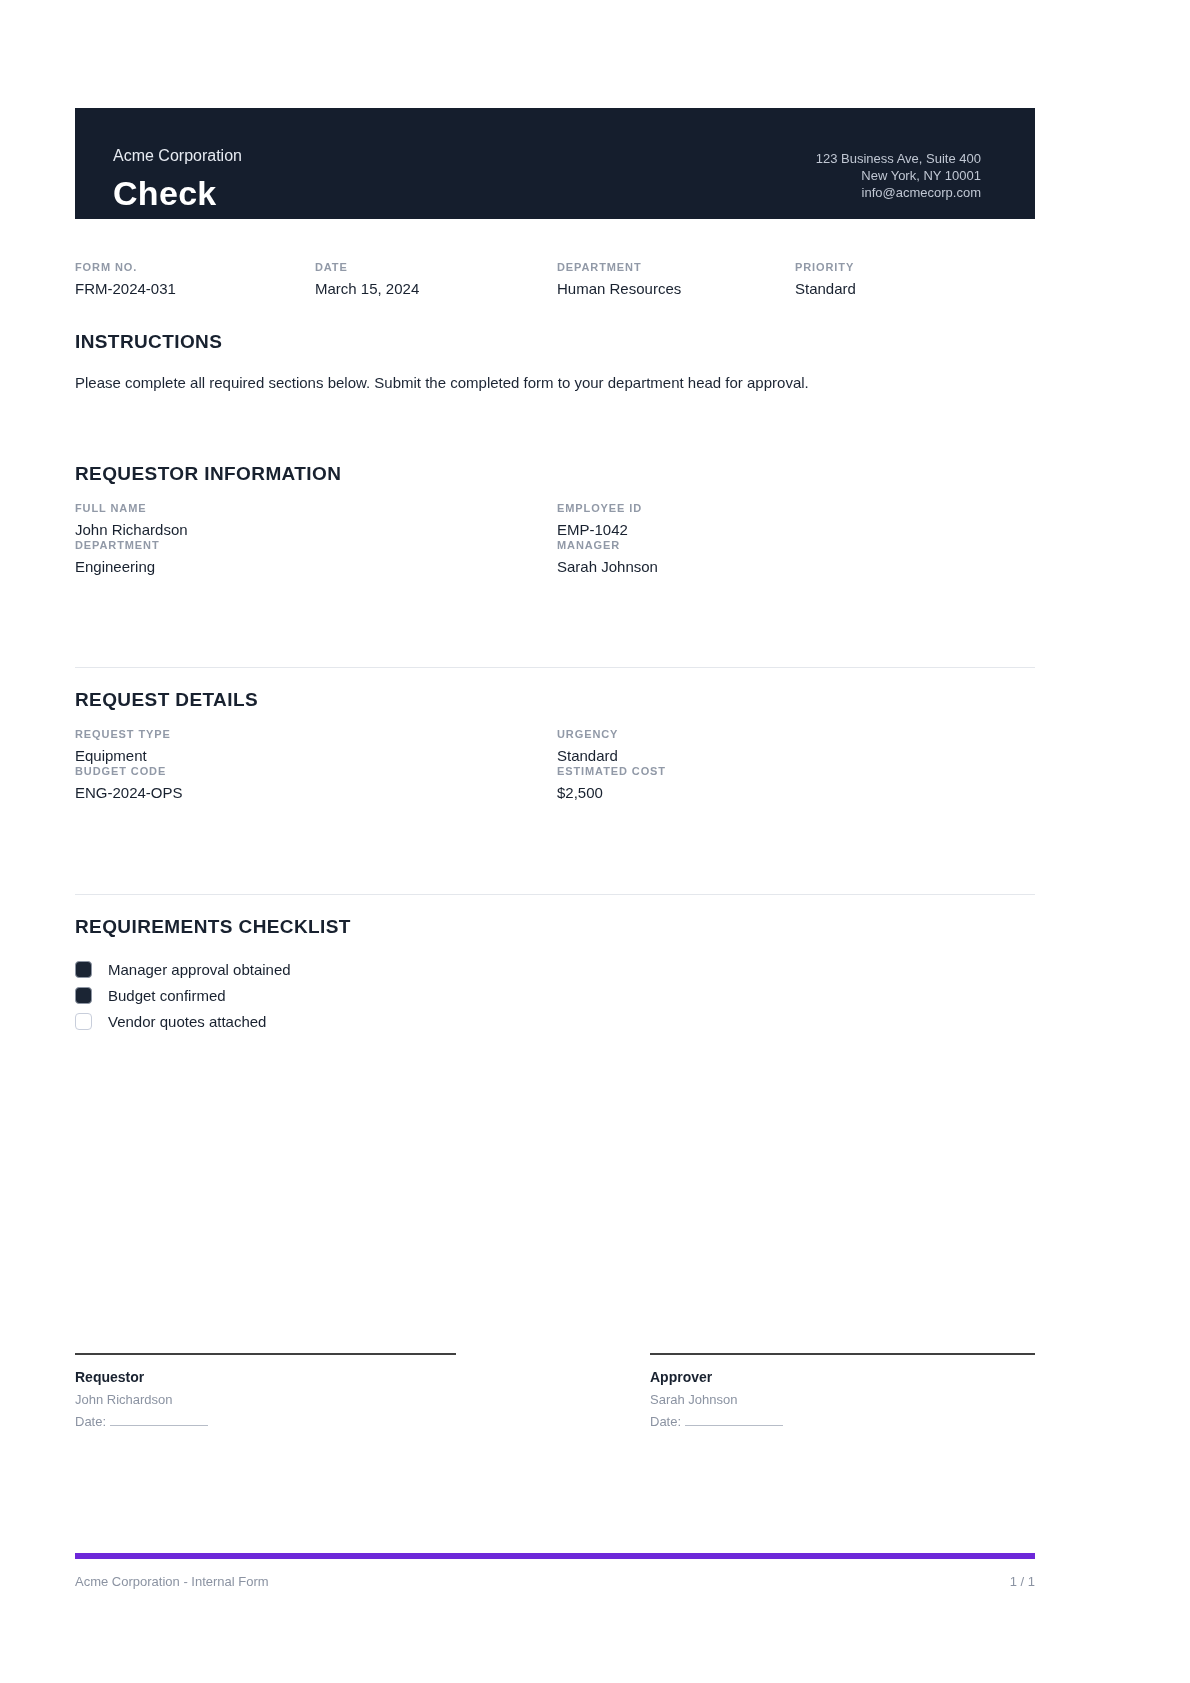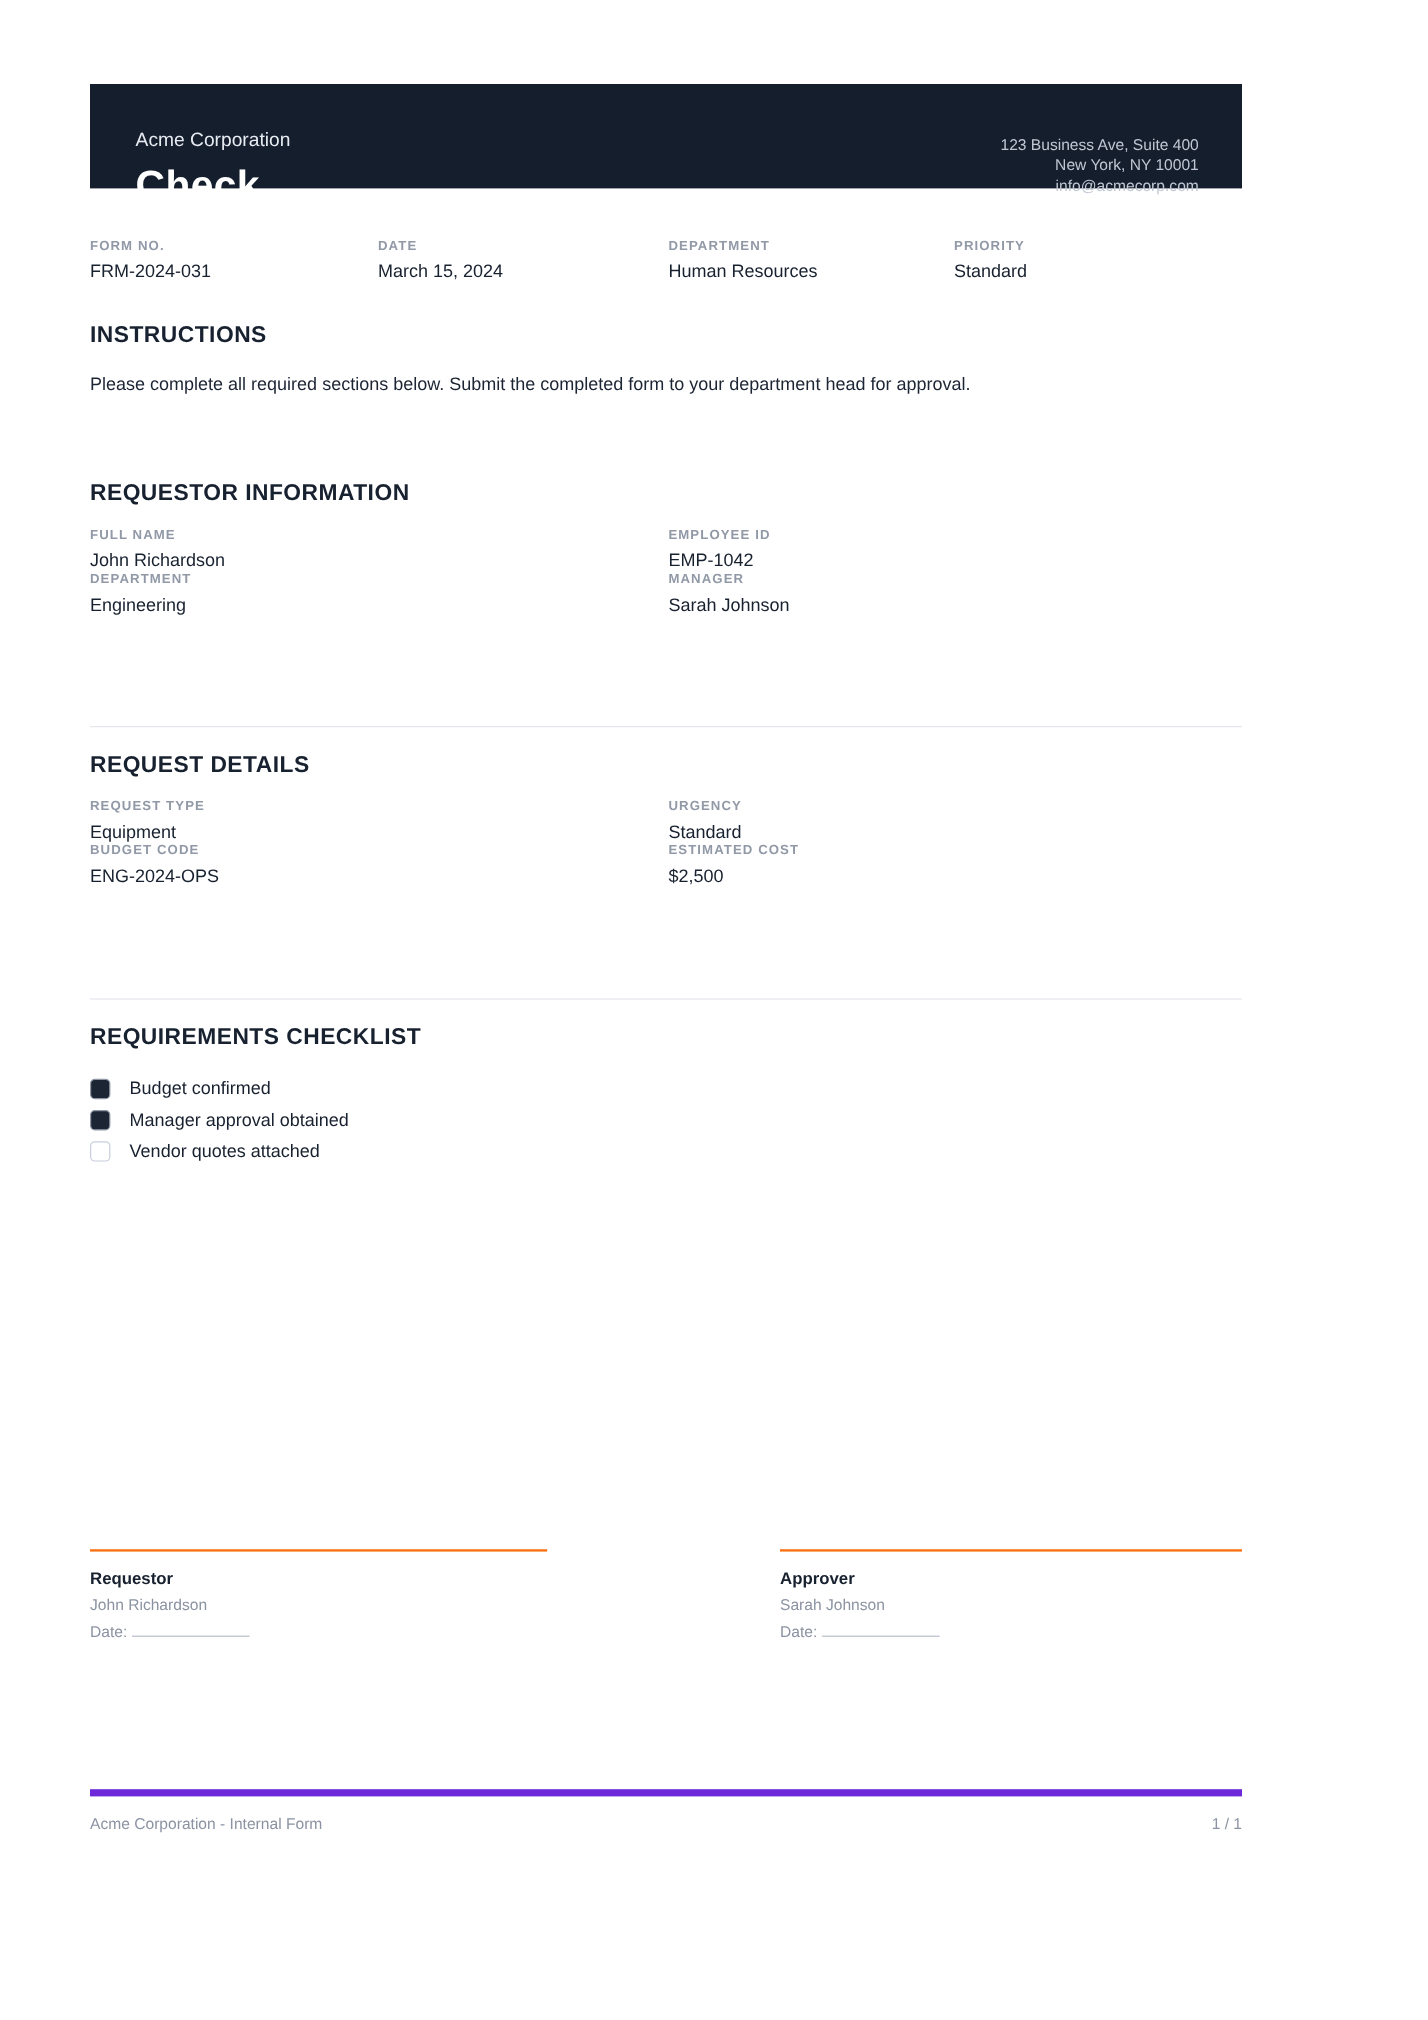--- a/index.html
+++ b/index.html
@@ -7,24 +7,24 @@
   body {
     width: 1190px; height: 1683px;
     font-family: "Liberation Sans", sans-serif;
     color: #1a2433;
     overflow: hidden;
   }
   .content { margin-left: 75px; width: 960px; }
 
   
   .band {
-    margin-top: 70px; height: 87px;
+    margin-top: 108px; height: 111px;
     background: #151e2d;
     display: flex; justify-content: space-between; align-items: flex-start;
-    padding: 38px 36px 0 38px;
+    padding: 38px 54px 0 38px;
   }
   .company { font-size: 16px; color: #e7ebf2; font-weight: 400; line-height: 20px; }
   .doc-title { font-size: 34px; color: #ffffff; font-weight: 700; margin-top: 8px; line-height: 38px; letter-spacing: 0.3px; }
   .address { text-align: right; font-size: 13px; color: #c0c7d3; line-height: 17px; padding-top: 4px; }
 
   
   .meta-row { margin-top: 42px; display: grid; grid-template-columns: 240px 242px 238px 1fr; }
   .label {
     font-size: 11px; letter-spacing: 0.9px; text-transform: uppercase;
     color: #9199a7; line-height: 13px; font-weight: 700;
@@ -53,21 +53,21 @@
   .check-row { display: flex; align-items: center; height: 26px; }
   .checkbox {
     width: 17px; height: 17px; border-radius: 4px;
     border: 1px solid #c8cedb; background: #ffffff; flex: 0 0 auto;
   }
   .checkbox.checked { background: #1b2534; border-color: #8e96a4; }
   .check-label { margin-left: 16px; font-size: 15px; color: #18212f; line-height: 19px; }
 
   
   .signatures { margin-top: 319px; display: flex; justify-content: space-between; }
-  .sig-block { width: 381px; border-top: 2px solid #f97316; padding-top: 14px; }
+  .sig-block { width: 381px; border-top: 2px solid #404040; padding-top: 14px; }
   .sig-block.right { width: 385px; }
   .sig-role { font-size: 14px; font-weight: 700; color: #18212f; line-height: 17px; }
   .sig-name { font-size: 13px; color: #8b93a2; margin-top: 6px; line-height: 16px; }
   .sig-date { font-size: 13px; color: #8b93a2; margin-top: 6px; line-height: 16px; }
   .date-line { display: inline-block; width: 98px; border-bottom: 1px solid #b7bdc8; height: 11px; margin-left: 4px; }
 
   
   .footer { margin-top: 123px; border-top: 6px solid #6d28d9; padding-top: 15px;
     display: flex; justify-content: space-between; }
   .footer-text { font-size: 13px; color: #8b93a2; line-height: 16px; }
@@ -159,25 +159,25 @@
     </div>
   </div>
 
   <hr class="divider divider-2">
 
   <div class="checklist-section">
     <div class="section-heading">REQUIREMENTS CHECKLIST</div>
     <div class="checklist">
       <div class="check-row">
         <span class="checkbox checked"></span>
-        <span class="check-label">Budget confirmed</span>
+        <span class="check-label">Manager approval obtained</span>
       </div>
       <div class="check-row">
         <span class="checkbox checked"></span>
-        <span class="check-label">Manager approval obtained</span>
+        <span class="check-label">Budget confirmed</span>
       </div>
       <div class="check-row">
         <span class="checkbox"></span>
         <span class="check-label">Vendor quotes attached</span>
       </div>
     </div>
   </div>
 
   <div class="signatures">
     <div class="sig-block">

